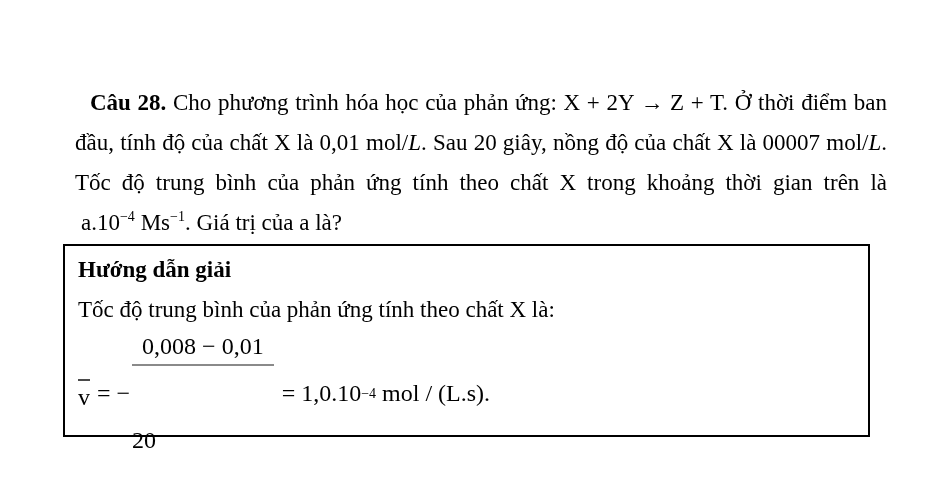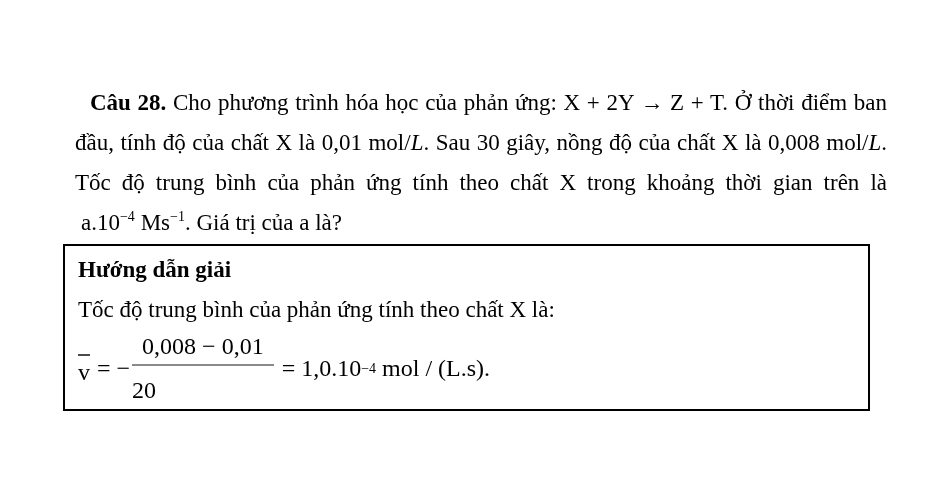--- a/index.html
+++ b/index.html
@@ -45,21 +45,21 @@
     line-height: 0;
     vertical-align: super;
   }
 
   
   .solution-box {
     position: absolute;
     left: 63px;
     top: 244px;
     width: 807px;
-    height: 167px;
+    height: 193px;
     border: 2px solid #000000;
     box-sizing: border-box;
     padding: 4px 12px 0 13px;
     font-size: 23px;
   }
   .sline {
     line-height: 40px;
     text-align: left;
   }
 
@@ -84,32 +84,33 @@
     display: inline-flex;
     flex-direction: column;
     align-items: flex-start;
     margin-right: 8px;
   }
   .numerator {
     border-bottom: 2px solid #8a8a8a;
     padding: 0 10px 3px 10px;
   }
   .denominator {
-    padding-top: 11px;
+    padding-top: 17px;
+    margin-top: 44px;
   }
   .result { white-space: pre; font-family: Liberation Serif, serif; }
   .unit { white-space: pre; }
 </style>
 </head>
 <body>
 
 <div class="question">
   <div class="qline first"><span class="bold">Câu 28.</span><span> Cho phương trình hóa học của phản ứng: X + 2Y → Z + T. Ở thời điểm ban</span></div>
 
-  <div class="qline"><span>đầu, tính độ của chất X là 0,01 mol/</span><span class="italic">L</span><span>. Sau 30 giây, nồng độ của chất X là 0,008 mol/</span><span class="italic">L</span><span>.</span></div>
+  <div class="qline"><span>đầu, tính độ của chất X là 0,01 mol/</span><span class="italic">L</span><span>. Sau 20 giây, nồng độ của chất X là 00007 mol/</span><span class="italic">L</span><span>.</span></div>
 
   <div class="qline"><span>Tốc độ trung bình của phản ứng tính theo chất X trong khoảng thời gian trên là</span></div>
 
   <div class="qline last"><span>a.10</span><sup class="small-sup">−4</sup><span> Ms</span><sup class="small-sup">−1</sup><span>. Giá trị của a là?</span></div>
 </div>
 
 <div class="solution-box">
   <div class="sline bold">Hướng dẫn giải</div>
   <div class="sline">Tốc độ trung bình của phản ứng tính theo chất X là:</div>
 

